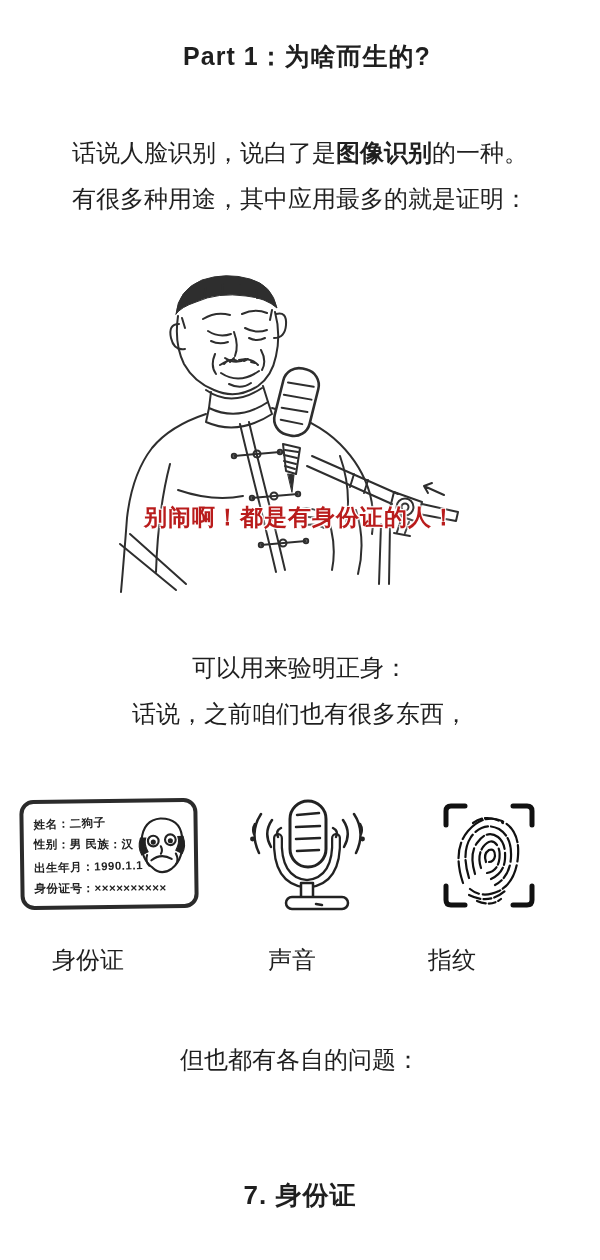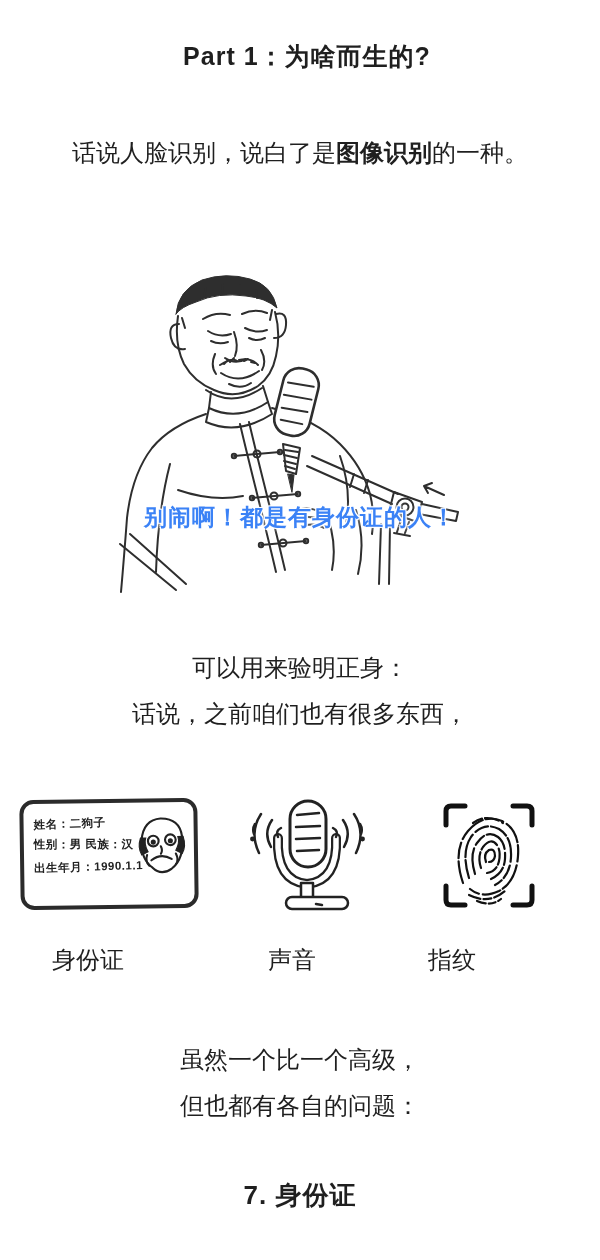--- a/index.html
+++ b/index.html
@@ -36,20 +36,21 @@
   #ml0{left:52px;} #ml1{left:268px;} #ml2{left:428px;}
   svg{display:block;}
 </style>
 </head>
 <body>
 
 <div class="abs center title">Part 1：为啥而生的?</div>
 
 <div class="abs center para" id="intro">
   <div><span>话说人脸识别，说白了是</span><b>图像识别</b><span>的一种。</span></div>
+  <div>有很多种用途，其中应用最多的就是证明：</div>
 </div>
 
 <div class="abs" id="figure">
 <svg width="364" height="342" viewBox="0 0 364 342" fill="none" stroke="#2e2e2e" stroke-width="2" stroke-linecap="round" stroke-linejoin="round">
 
   <g>
     <path d="M 58,62 Q 60,38 84,28 Q 108,20 132,27 Q 154,33 159,56 Q 148,46 128,44 Q 100,40 78,50 Q 63,55 58,62 Z" fill="#2e2e2e" stroke-width="1"></path>
     <path d="M 64,66 l 3,10 M 154,58 l -2,10 M 86,44 l 2,-8 M 104,41 l 1,-9 M 122,42 l 0,-9 M 139,46 l -1,-8"></path>
   </g>
 
@@ -112,31 +113,32 @@
     </g>
     <g>
       <path d="M 165,192 L 182,196 L 178,222 L 168,219 Z" fill="#ffffff"></path>
       <path d="M 167,198 L 180,200 M 166,203 L 179,206 M 166,209 L 178,212 M 167,214 L 177,217"></path>
       <path d="M 170,222 L 176,223 L 174,240 Z" fill="#2e2e2e" stroke-width="1"></path>
     </g>
   </g>
 </svg>
 </div>
 
-<div class="abs center" id="caption" style="color:#3b82f6">别闹啊！都是有身份证的人！</div>
+<div class="abs center" id="caption" style="color:#b91c1c">别闹啊！都是有身份证的人！</div>
 
 <div class="abs center para" id="middle">
   <div>可以用来验明正身：</div>
   <div>话说，之前咱们也有很多东西，</div>
 </div>
 
 <div class="abs card">
   <div class="card-line">姓名：二狗子</div>
   <div class="card-line">性别：男  民族：汉</div>
   <div class="card-line">出生年月：1990.1.1</div>
+  <div class="card-line">身份证号：××××××××××</div>
   <svg id="cardface" viewBox="0 0 48 60" fill="none" stroke="#222" stroke-width="2" stroke-linecap="round">
     <path d="M 23,4 Q 41,4 43,21 Q 45,42 33,51 Q 23,58 15,50 Q 4,42 5,24 Q 7,5 23,4"></path>
     <path d="M 4,22 q -3,9 1,16 l 6,-3 q -4,-7 -2,-13 Z" fill="#222" stroke-width="1"></path>
     <path d="M 44,21 q 3,9 -1,16 l -6,-3 q 4,-7 2,-13 Z" fill="#222" stroke-width="1"></path>
     <circle cx="16" cy="25" r="5"></circle>
       <circle cx="32" cy="24" r="5"></circle>
     <circle cx="16" cy="26" r="1.4" fill="#222"></circle>
       <circle cx="32" cy="25" r="1.4" fill="#222"></circle>
     <path d="M 23,30 q 2,4 0,7 M 14,43 q 9,-7 19,-1 M 10,38 q -2,6 2,10 M 37,37 q 3,6 0,10"></path>
   </svg>
@@ -182,17 +184,16 @@
     <path d="M 35,25 q 14,-10 30,0" stroke-dasharray="10 3 14 4"></path>
   </g>
 </svg>
 </div>
 
 <div class="abs mlabel" id="ml0">身份证</div>
 <div class="abs mlabel" id="ml1">声音</div>
 <div class="abs mlabel" id="ml2">指纹</div>
 
 <div class="abs center para" id="outro">
-  <div>虽然一个比一个高级，</div>
   <div>但也都有各自的问题：</div>
 </div>
 
 <div class="abs center heading">7. 身份证</div>
 
 </body></html>

